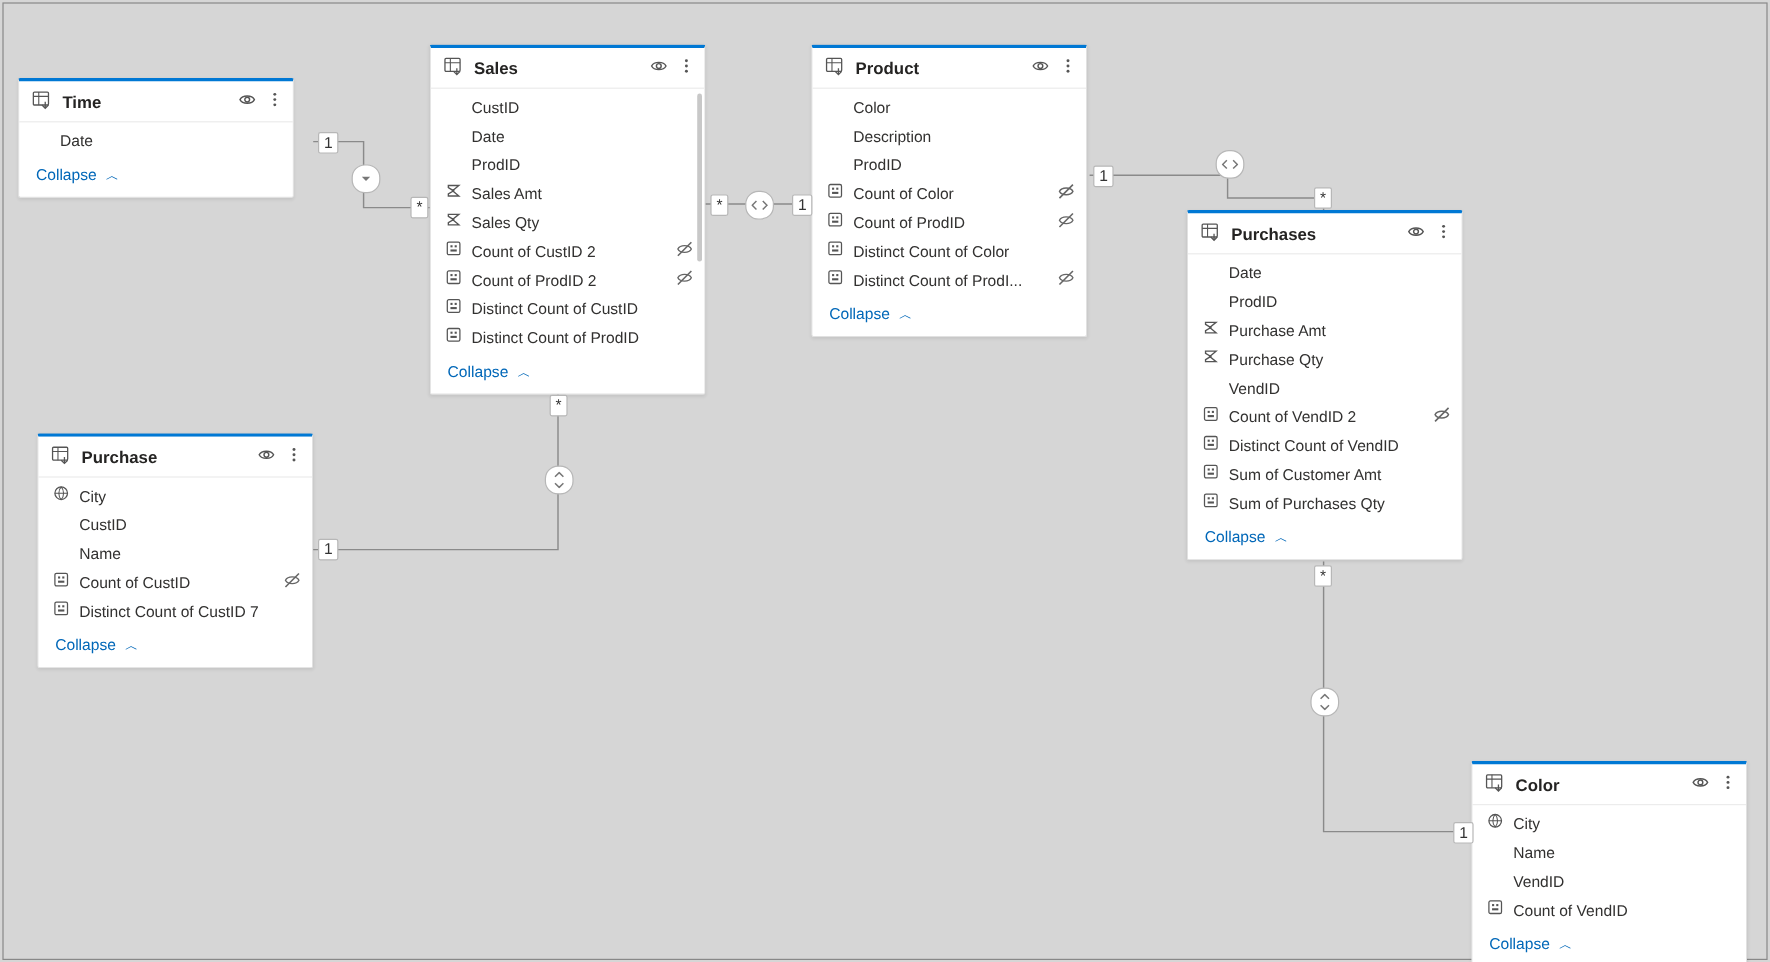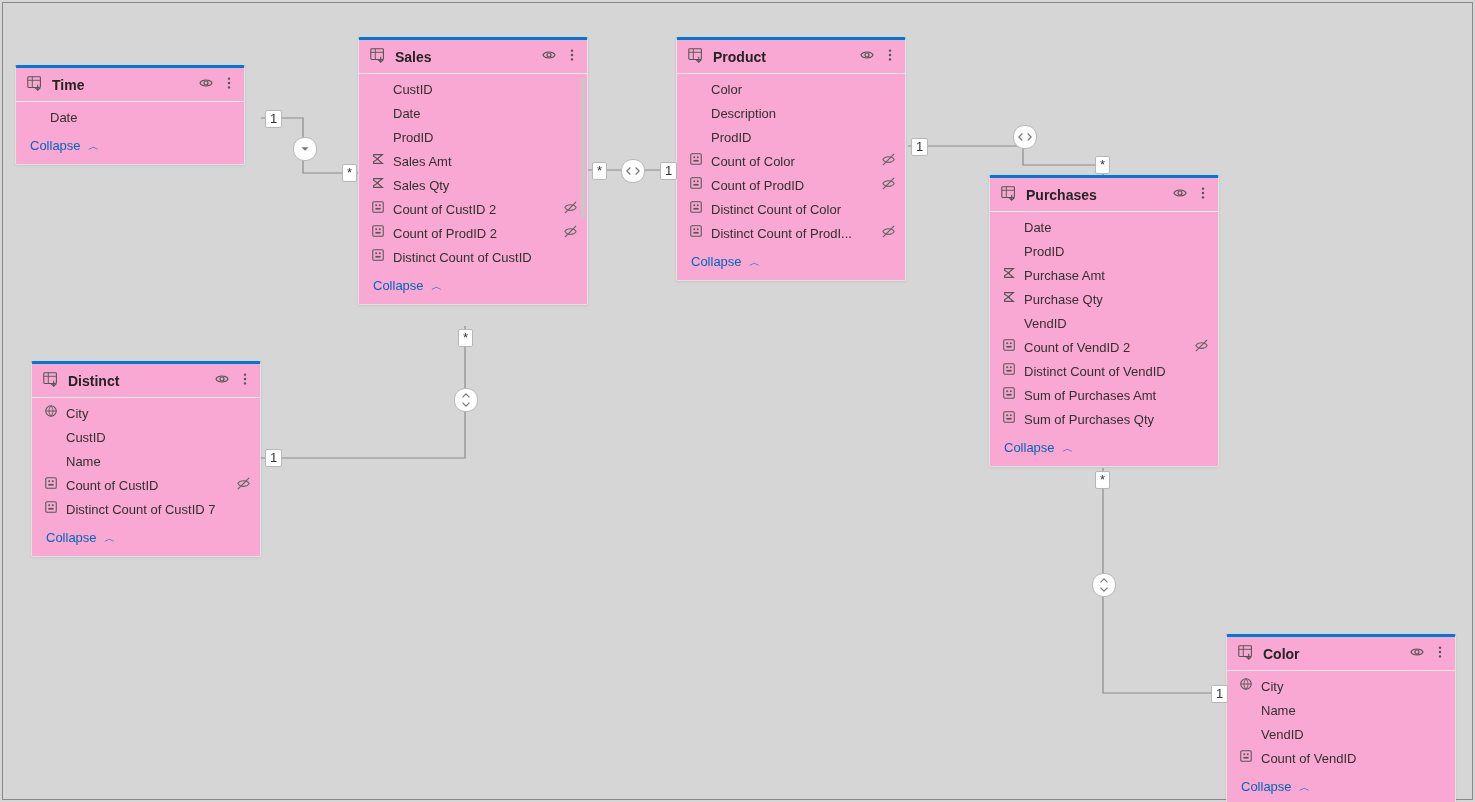--- a/index.html
+++ b/index.html
@@ -25,21 +25,21 @@
   }
   svg.connectors {
     position: absolute;
     left: 0; top: 0;
     width: 1475px; height: 802px;
     pointer-events: none;
   }
   .entity {
     position: absolute;
     width: 228px;
-    background: #f9a8d4;
+    background: #ffffff;
     border: 1px solid #e1e1e1;
     border-top: 3px solid #0078d4;
     box-shadow: 0 1px 3px rgba(0,0,0,0.08);
     border-radius: 2px;
   }
   .entity-header {
     display: flex;
     align-items: center;
     padding: 6px 8px 6px 10px;
     border-bottom: 1px solid #ececec;
@@ -322,20 +322,32 @@
               <svg width="14" height="14" viewBox="0 0 16 16">
                 <rect x="2" y="2" width="12" height="12" rx="1.5" fill="none" stroke="#555" stroke-width="1.2"></rect>
                 <rect x="5" y="5" width="2" height="2" fill="#555"></rect>
                 <rect x="9" y="5" width="2" height="2" fill="#555"></rect>
                 <rect x="5" y="9" width="6" height="2" fill="#555"></rect>
               </svg>
             </span>
             <span class="label">Distinct Count of CustID</span>
             <span class="hidden-slot"></span>
           </div>
+          <div class="field">
+            <span class="icon-slot">
+              <svg width="14" height="14" viewBox="0 0 16 16">
+                <rect x="2" y="2" width="12" height="12" rx="1.5" fill="none" stroke="#555" stroke-width="1.2"></rect>
+                <rect x="5" y="5" width="2" height="2" fill="#555"></rect>
+                <rect x="9" y="5" width="2" height="2" fill="#555"></rect>
+                <rect x="5" y="9" width="6" height="2" fill="#555"></rect>
+              </svg>
+            </span>
+            <span class="label">Distinct Count of ProdID</span>
+            <span class="hidden-slot"></span>
+          </div>
         </div>
         <div class="collapse">Collapse <span class="chev">︿</span></div>
       </div>
 <div class="entity" style="left:673px; top:34px;">
         <div class="entity-header">
           <span class="icon-slot"><svg width="18" height="18" viewBox="0 0 20 20">
               <rect x="2" y="3" width="14" height="12" rx="1" fill="none" stroke="#555" stroke-width="1.2"></rect>
               <line x1="2" y1="7" x2="16" y2="7" stroke="#555" stroke-width="1"></line>
               <line x1="7" y1="3" x2="7" y2="15" stroke="#555" stroke-width="1"></line>
               <path d="M13 12 L13 18 M10 15 L13 18 L16 15" fill="none" stroke="#555" stroke-width="1.2"></path>
@@ -521,21 +533,21 @@
           </div>
           <div class="field">
             <span class="icon-slot">
               <svg width="14" height="14" viewBox="0 0 16 16">
                 <rect x="2" y="2" width="12" height="12" rx="1.5" fill="none" stroke="#555" stroke-width="1.2"></rect>
                 <rect x="5" y="5" width="2" height="2" fill="#555"></rect>
                 <rect x="9" y="5" width="2" height="2" fill="#555"></rect>
                 <rect x="5" y="9" width="6" height="2" fill="#555"></rect>
               </svg>
             </span>
-            <span class="label">Sum of Purchases Amt</span>
+            <span class="label">Sum of Customer Amt</span>
             <span class="hidden-slot"></span>
           </div>
           <div class="field">
             <span class="icon-slot">
               <svg width="14" height="14" viewBox="0 0 16 16">
                 <rect x="2" y="2" width="12" height="12" rx="1.5" fill="none" stroke="#555" stroke-width="1.2"></rect>
                 <rect x="5" y="5" width="2" height="2" fill="#555"></rect>
                 <rect x="9" y="5" width="2" height="2" fill="#555"></rect>
                 <rect x="5" y="9" width="6" height="2" fill="#555"></rect>
               </svg>
@@ -547,21 +559,21 @@
         <div class="collapse">Collapse <span class="chev">︿</span></div>
       </div>
 <div class="entity" style="left:28px; top:358px;">
         <div class="entity-header">
           <span class="icon-slot"><svg width="18" height="18" viewBox="0 0 20 20">
               <rect x="2" y="3" width="14" height="12" rx="1" fill="none" stroke="#555" stroke-width="1.2"></rect>
               <line x1="2" y1="7" x2="16" y2="7" stroke="#555" stroke-width="1"></line>
               <line x1="7" y1="3" x2="7" y2="15" stroke="#555" stroke-width="1"></line>
               <path d="M13 12 L13 18 M10 15 L13 18 L16 15" fill="none" stroke="#555" stroke-width="1.2"></path>
             </svg></span>
-          <span class="entity-title">Distinct</span>
+          <span class="entity-title">Purchase</span>
           <span class="header-icons">
             <span><svg width="16" height="16" viewBox="0 0 16 16">
                 <path d="M2 8 C4 4 12 4 14 8 C12 12 4 12 2 8 Z" fill="none" stroke="#555" stroke-width="1.2"></path>
                 <circle cx="8" cy="8" r="2" fill="none" stroke="#555" stroke-width="1.2"></circle>
               </svg></span>
             <span><svg width="14" height="16" viewBox="0 0 16 16">
                 <circle cx="8" cy="3" r="1.4" fill="#555"></circle>
                 <circle cx="8" cy="8" r="1.4" fill="#555"></circle>
                 <circle cx="8" cy="13" r="1.4" fill="#555"></circle>
               </svg></span>

